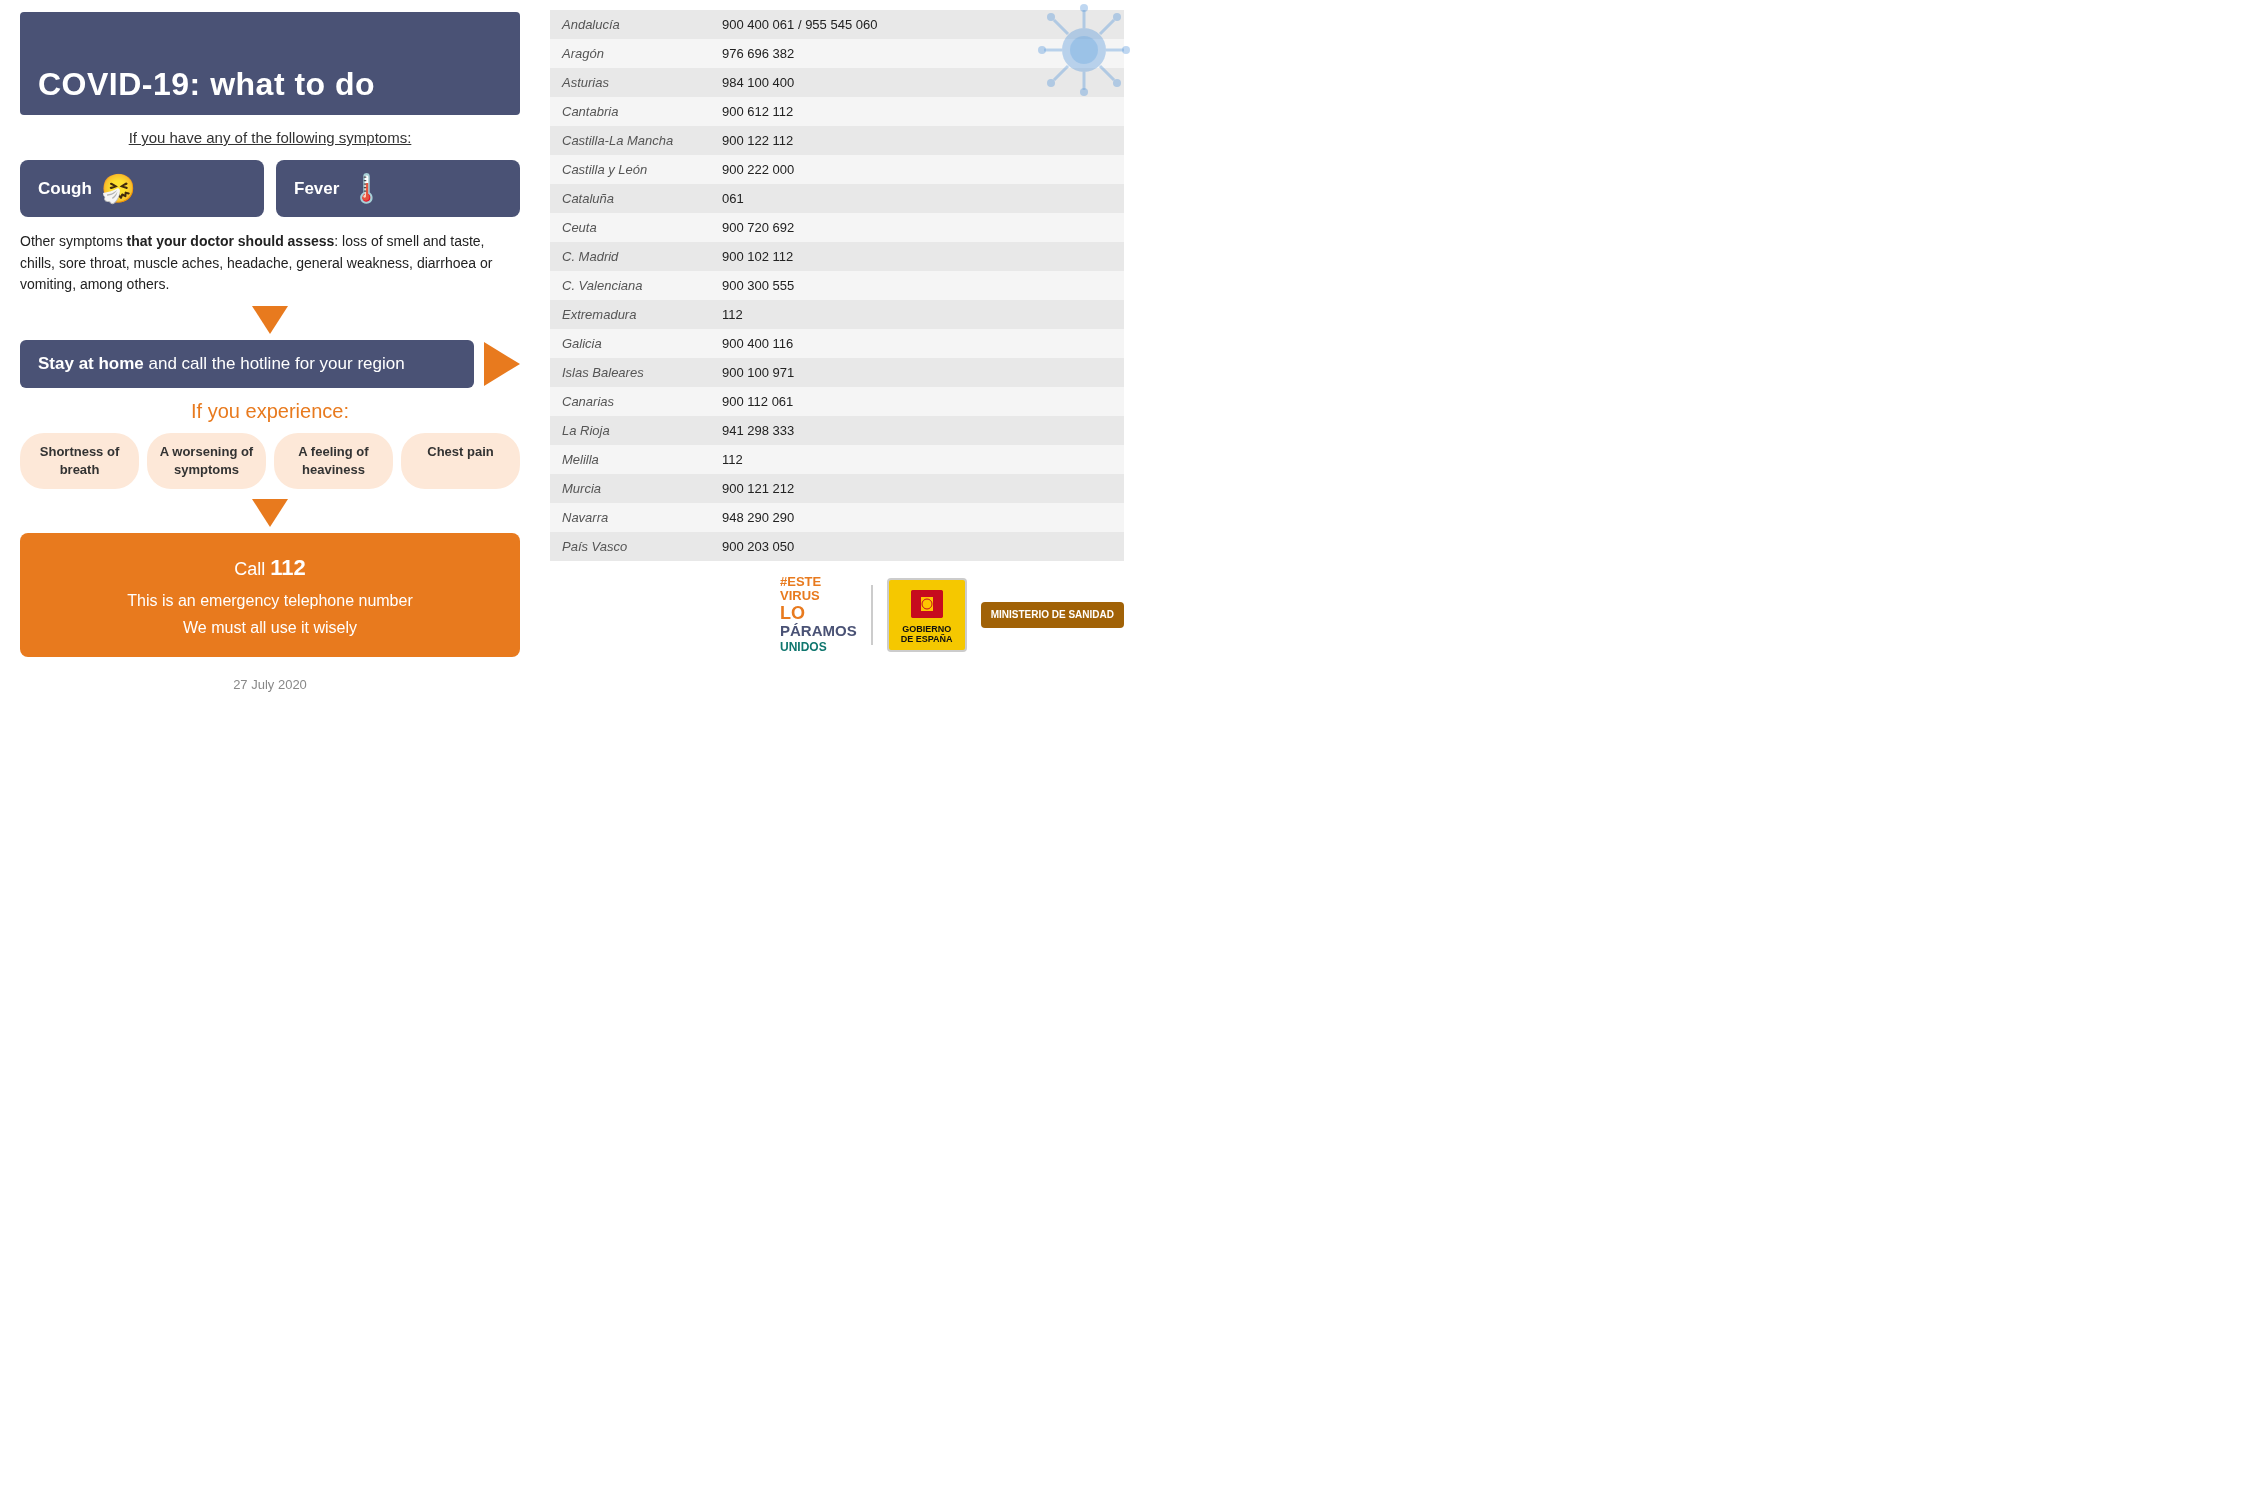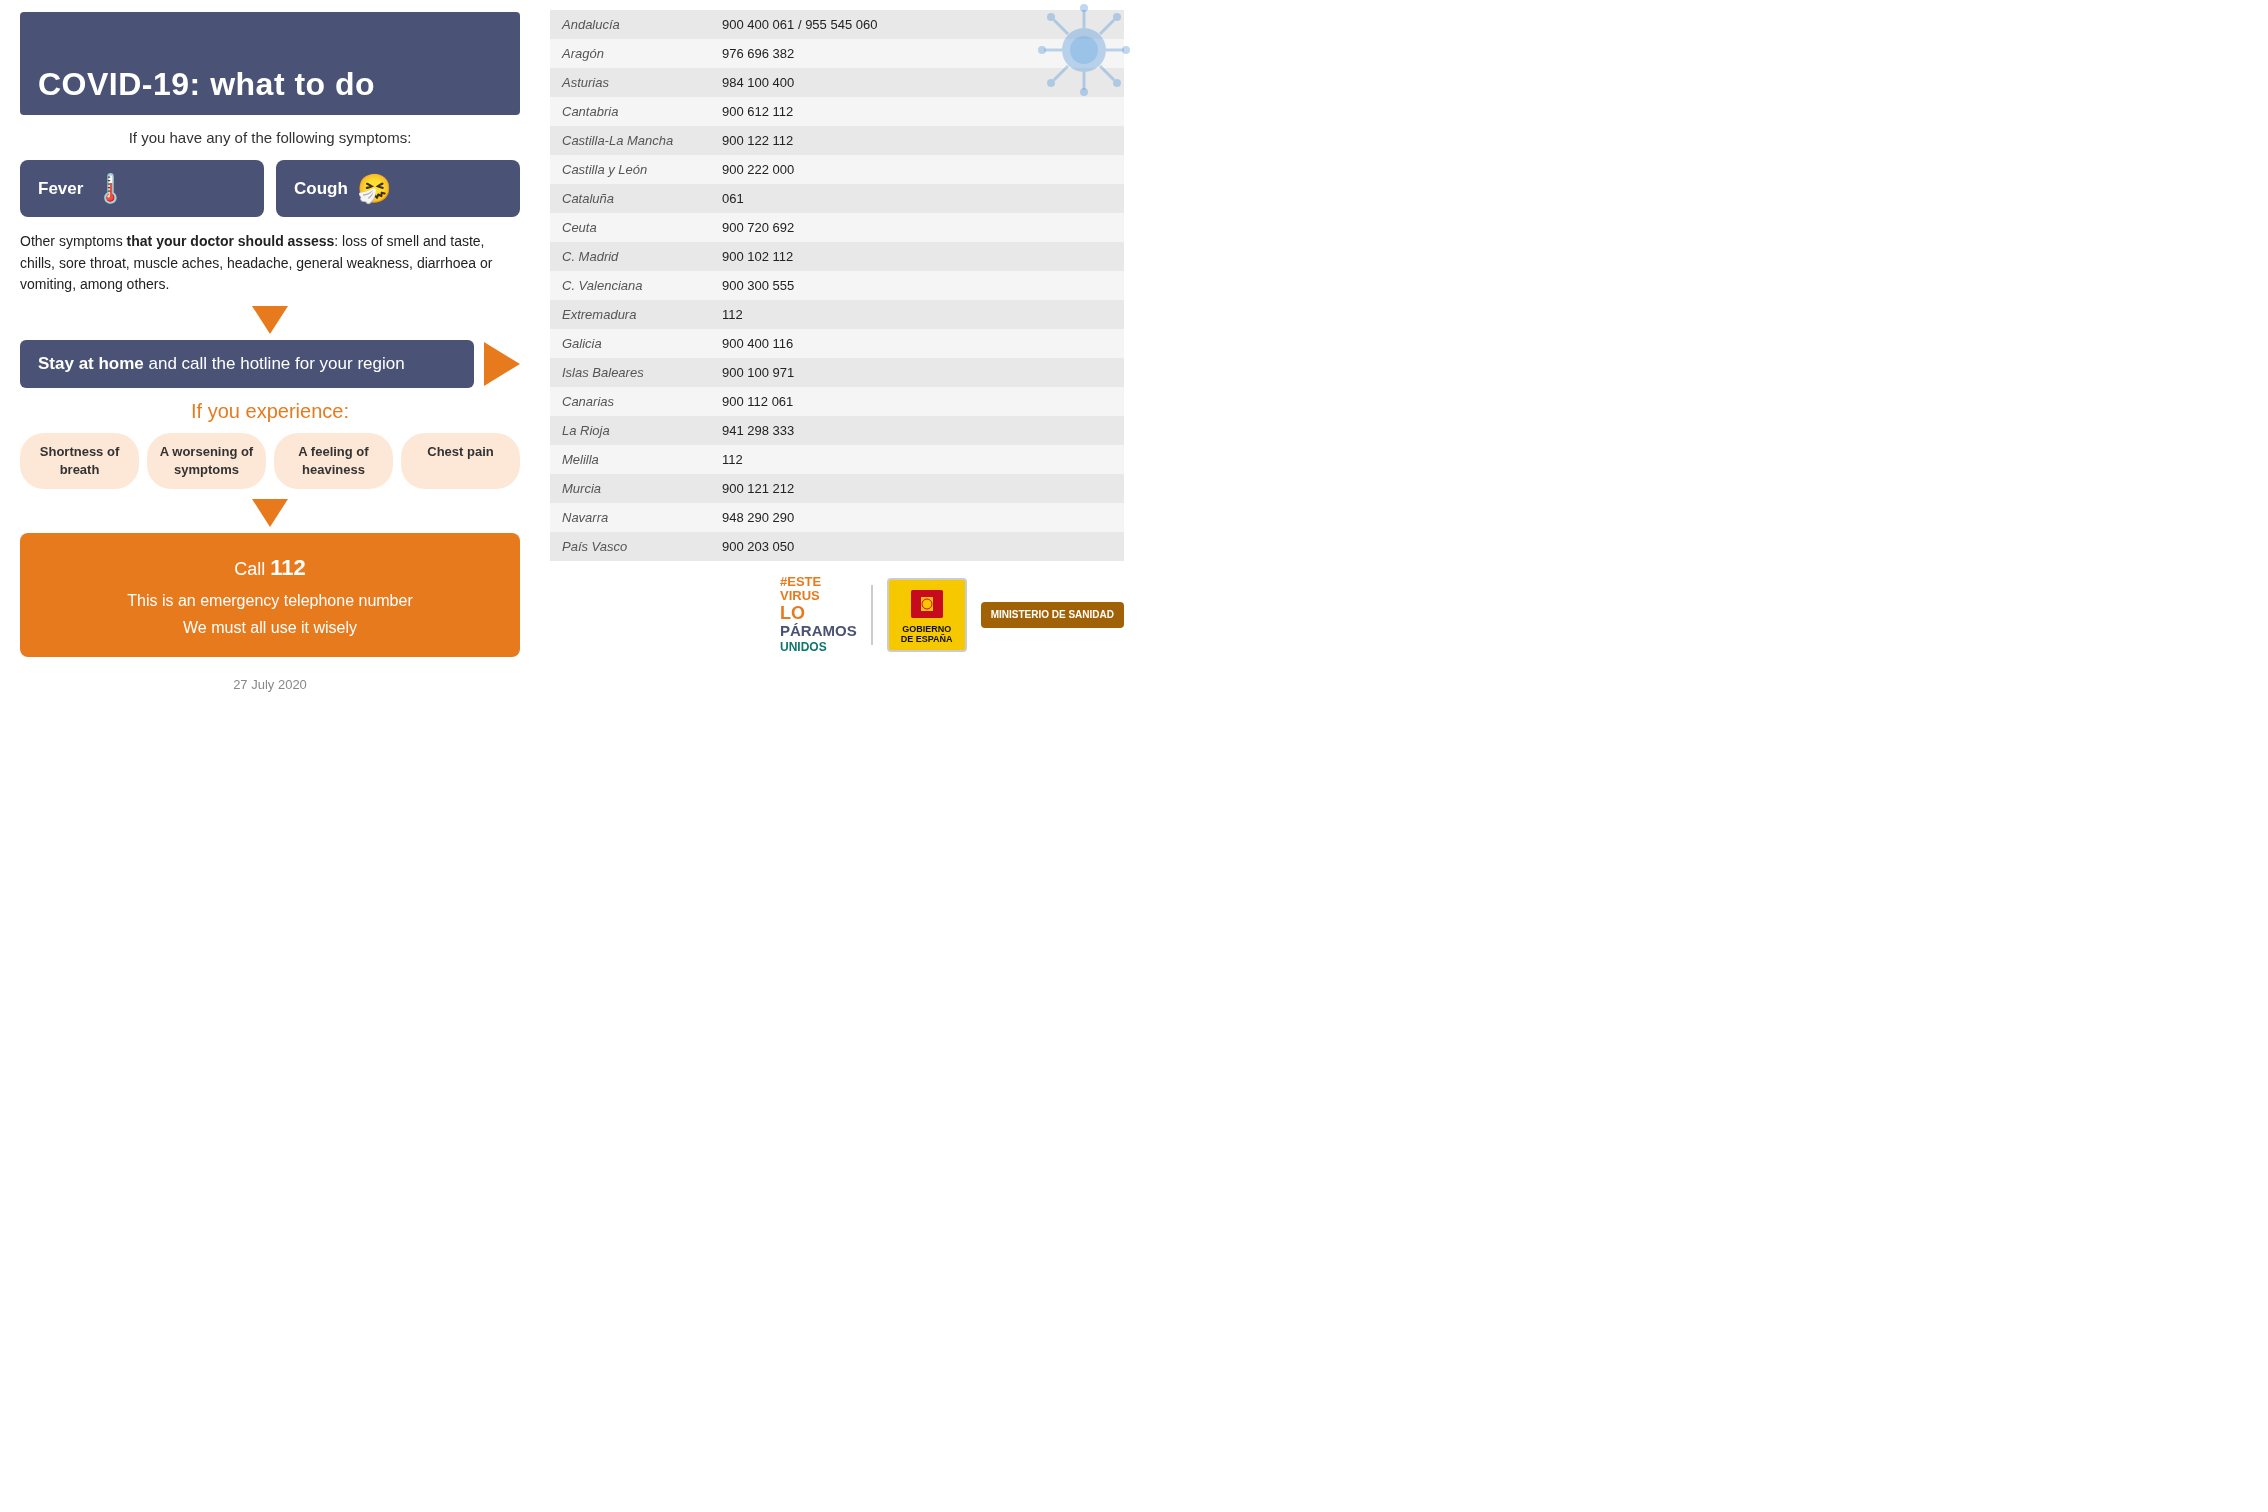--- a/index.html
+++ b/index.html
@@ -35,20 +35,21 @@
       font-size: 32px;
       font-weight: 800;
       letter-spacing: 0.5px;
       margin-top: 42px;
     }
     .subtitle {
       text-align: center;
       color: #333;
       font-size: 15px;
       margin-bottom: 14px;
+      text-decoration: underline;
     }
     .symptom-cards {
       display: flex;
       gap: 12px;
       margin-bottom: 14px;
     }
     .symptom-card {
       background: #4a5275;
       color: #fff;
       border-radius: 8px;
@@ -242,26 +243,26 @@
 
   <div class="left-panel">
     <div class="title-box">
       <h1>COVID-19: what to do</h1>
     </div>
 
     <p class="subtitle">If you have any of the following symptoms:</p>
 
     <div class="symptom-cards">
       <div class="symptom-card">
+        <span class="label">Cough</span>
+        <span class="symptom-icon">🤧</span>
+      </div>
+      <div class="symptom-card">
         <span class="label">Fever</span>
         <span class="symptom-icon">🌡️</span>
-      </div>
-      <div class="symptom-card">
-        <span class="label">Cough</span>
-        <span class="symptom-icon">🤧</span>
       </div>
     </div>
 
     <p class="other-symptoms">
       <span>Other symptoms </span><strong>that your doctor should assess</strong><span>: loss of smell and taste, chills, sore throat, muscle aches, headache, general weakness, diarrhoea or vomiting, among others.</span>
     </p>
 
     <div class="arrow-center">
       <span class="big-arrow-down"></span>
     </div>

